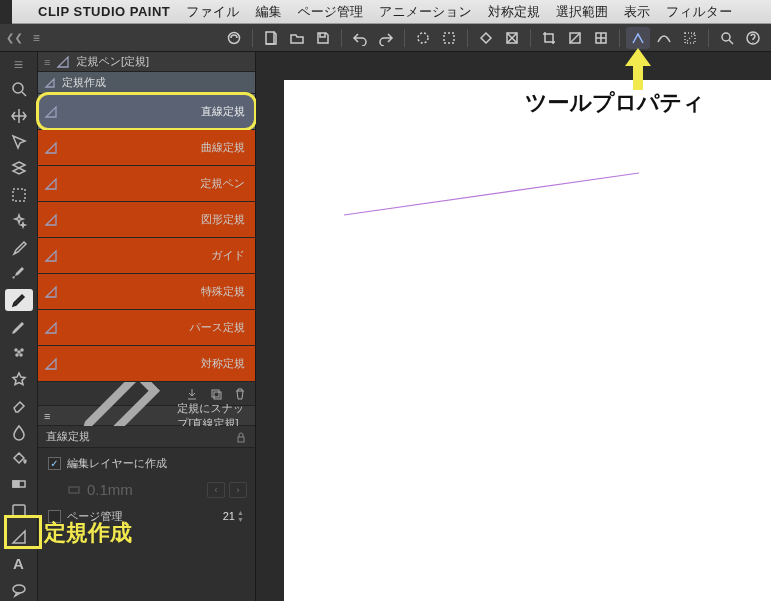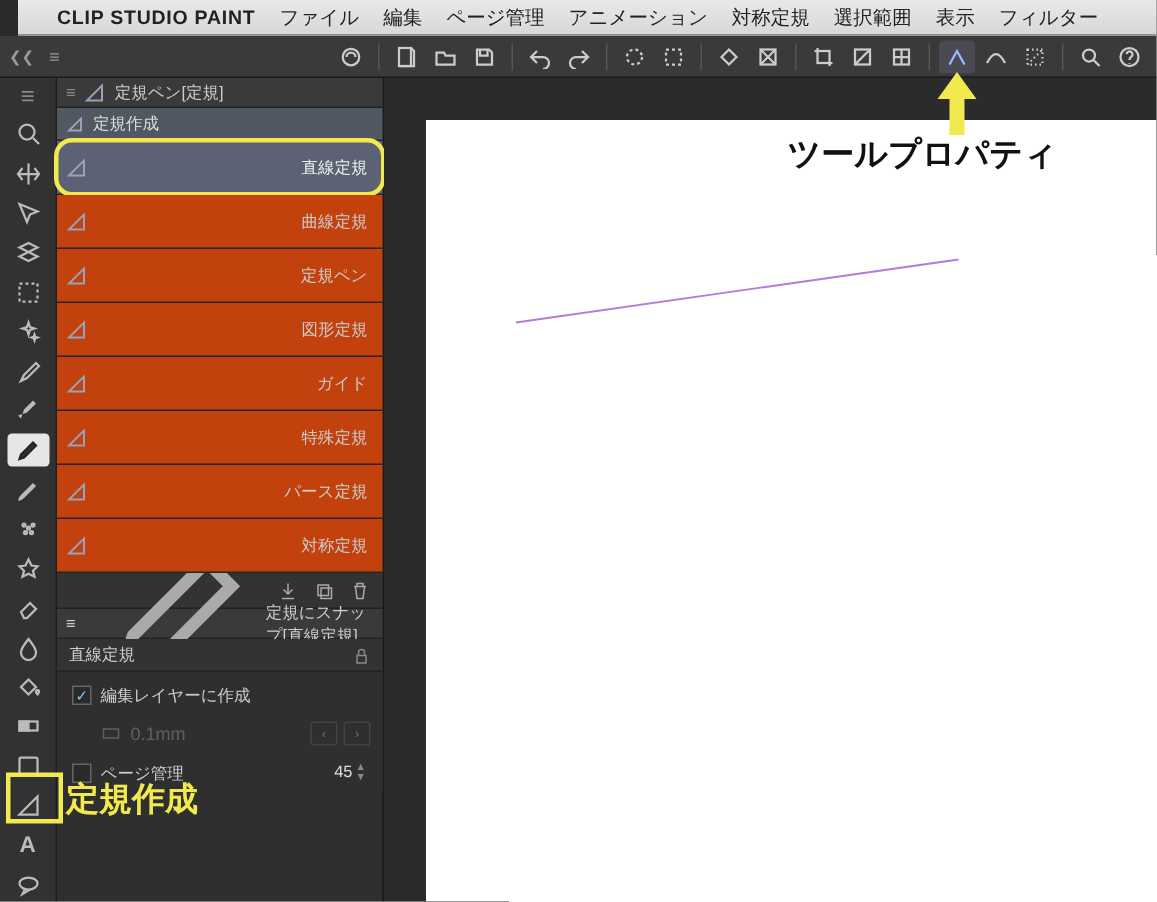--- a/index.html
+++ b/index.html
@@ -413,31 +413,31 @@
     <div class="prop-body">
       <div class="prop-row">
         <span class="cb checked"></span>
         <span>編集レイヤーに作成</span>
       </div>
       <div class="prop-row" style="opacity:.55">
         <span style="width:13px"></span>
         <svg viewBox="0 0 14 14" style="width:14px;height:14px;stroke:#888;fill:none">
             <rect x="2" y="4" width="10" height="6"></rect>
           </svg>
-        <span style="font-size:12px;color:#888">0.1mm</span>
+        <span style="font-size:15px;color:#888">0.1mm</span>
         <div class="mini-icons">
           <div class="mi">‹</div>
           <div class="mi">›</div>
         </div>
       </div>
       <div class="prop-row">
         <span class="cb"></span>
         <span>ページ管理</span>
         <div class="spin">
-          <span class="val">45</span>
+          <span class="val">21</span>
           <span class="arr">▲<br>▼</span>
         </div>
       </div>
     </div>
   </div>
 
   <div class="canvas-area">
     <div class="canvas-sheet">
       <svg style="position:absolute;left:55px;top:85px;width:320px;height:60px">
         <line x1="5" y1="50" x2="300" y2="8" stroke="#b878d8" stroke-width="1.2"></line>

